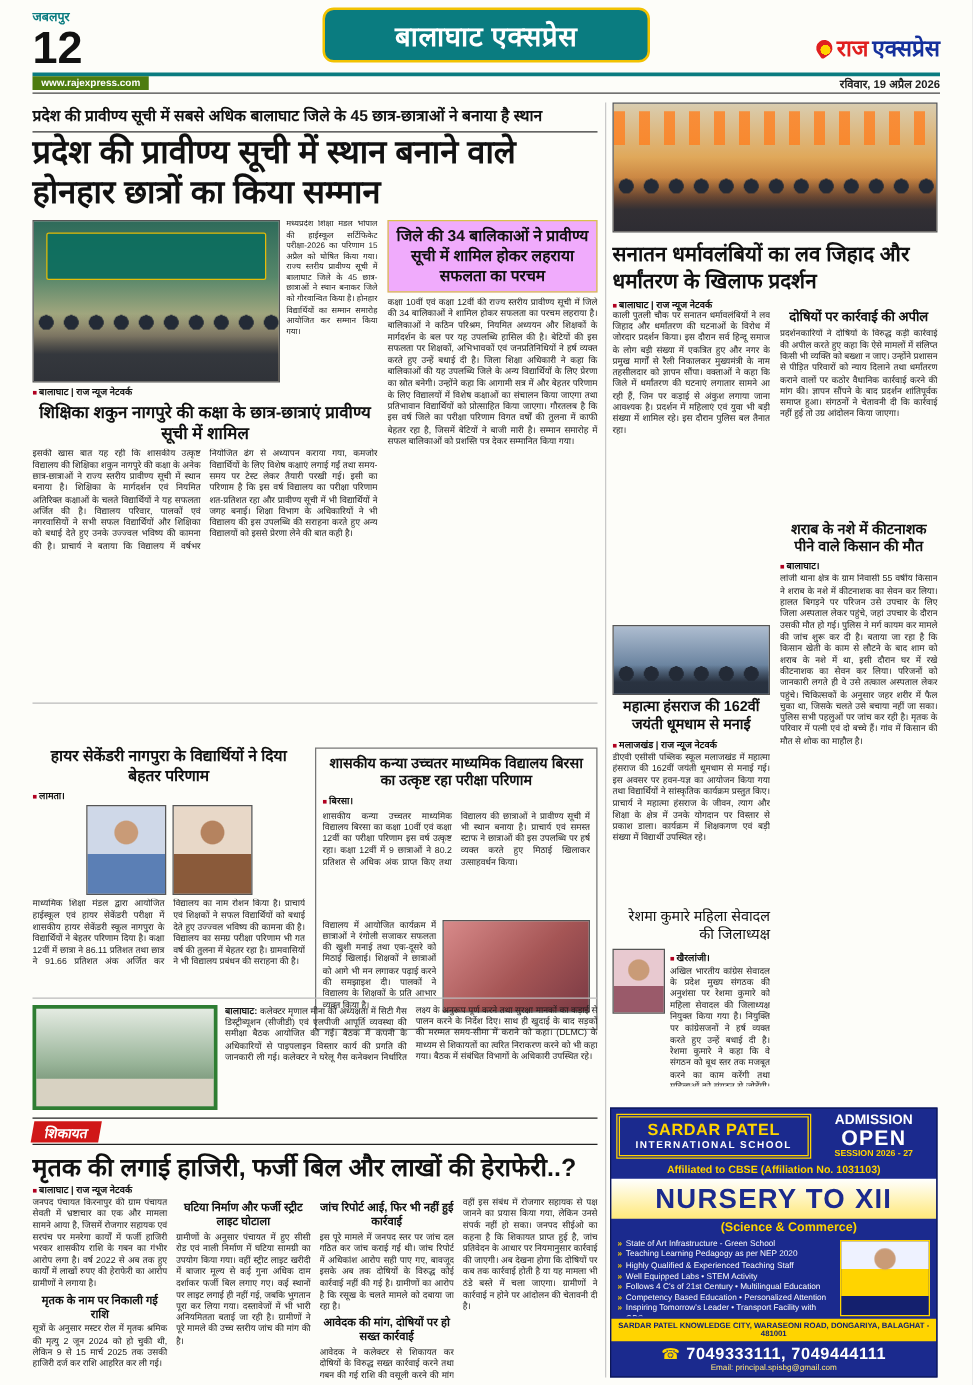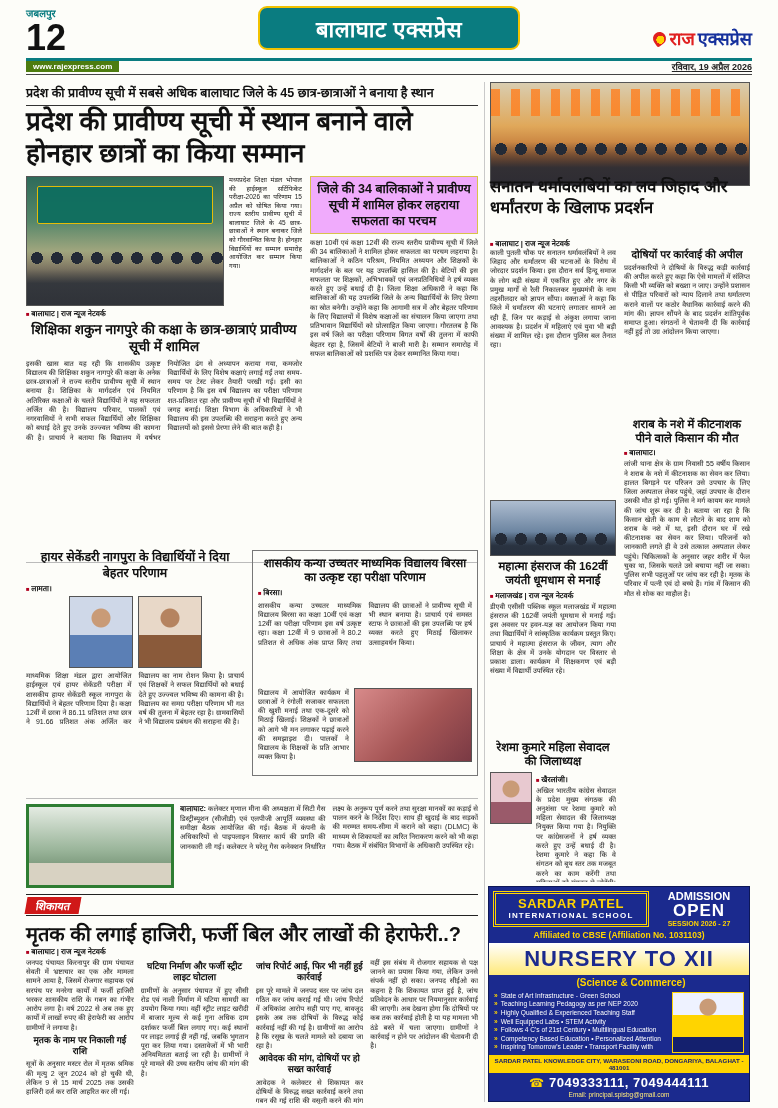--- a/index.html
+++ b/index.html
@@ -26,21 +26,21 @@
   .brand { position:absolute; right:0; top:20px; font-size:18px; font-weight:900; display:flex; align-items:center; gap:3px; }
   .flame { width:13px; height:13px; border-radius:50% 50% 50% 2px;
     background:radial-gradient(circle at 50% 62%, #ffd400 0 38%, #e02020 40% 100%);
     transform:rotate(-35deg); display:inline-block; }
   .b1 { color:#e02020; } .b2 { color:#15309c;font-family:Liberation Serif, serif; }
 
   .rulestrip { top:58px; left:26px; width:726px; height:17px;
     border-top:3px solid #0a7c80; border-bottom:1px solid #444;
     display:flex; justify-content:space-between; align-items:center; padding-bottom:2px; }
   .site { background:#4d7c0f; color:#fff; font-size:8px; font-weight:700; padding:1px 7px; }
-  .date { font-size:9px; font-weight:700; color:#222;text-decoration:underline; }
+  .date { font-size:9px; font-weight:700; color:#222; }
 
   .vsep { left:484px; top:82px; width:1px; height:1020px; background:#c9c9c9; }
   .hline { height:1px; background:#bbb; }
 
   
   .bt { font-size:7px; line-height:1.32; text-align:justify; color:#1b1b1b; }
   .bt-sm { font-size:6.5px; }
   .cols2 { column-count:2; column-gap:7px; }
   .byl { font-size:7.5px; font-weight:700; margin:2px 0; }
   .byl::before { content:"■ "; color:#b00020; font-size:6px; }
@@ -81,21 +81,21 @@
   .lead-body { flex:1; height:130px; }
   .sub-hl { font-size:13.5px; font-weight:800; line-height:1.25; text-align:center; margin:4px 0 3px; }
   .sub-body { height:192px; }
   .lead-yellow { flex:1; }
   .box-hl { background:#f0abfc; border:1px solid #d9c24a; padding:4px 3px;
     font-size:12.5px; font-weight:800; text-align:center; line-height:1.28; }
   .box-body { margin-top:4px; height:314px; }
 
   
   .hr1 { top:562px; left:26px; width:452px; }
-  .mid-row { top:550px; left:26px; width:452px; height:226px; display:flex; gap:8px; }
+  .mid-row { top:598px; left:26px; width:452px; height:226px; display:flex; gap:8px; }
   .nagpura { width:218px; }
   .n-hl { font-size:12.5px; font-weight:800; text-align:center; line-height:1.25; }
   .n-photos { display:flex; gap:5px; margin:3px 0; justify-content:center; }
   .n-photos .photo { width:64px; height:72px; }
   .n-body { height:102px; }
   .birsa { flex:1; border:1px solid #777; padding:5px; display:flex; flex-direction:column; }
   .b-hl { font-size:11.5px; font-weight:800; text-align:center; line-height:1.25; }
   .b-body { height:84px; margin-top:2px; }
   .b-bottom { display:flex; gap:5px; margin-top:3px; height:76px; }
   .b-cont { flex:1; }
@@ -116,29 +116,29 @@
   .c-hl { font-size:11.5px; font-weight:800; }
 
   .fraud-hl { top:920px; left:26px; width:452px; font-size:20px; font-weight:900; }
   .fraud-byl { top:944px; left:26px; }
   .fraud-cols { top:958px; left:26px; width:452px; height:146px; display:flex; gap:7px; }
   .fcol { flex:1; height:146px; overflow:hidden; }
   .fsub { font-size:9px; font-weight:800; text-align:center; line-height:1.2; margin:3px 0; }
 
   
   .rally-photo { top:82px; left:490px; width:260px; height:104px; }
-  .rally-hl { top:176px; left:490px; width:260px; font-size:16.5px; font-weight:800; line-height:1.28; }
+  .rally-hl { top:194px; left:490px; width:260px; font-size:16.5px; font-weight:800; line-height:1.28; }
   .rally-byl { top:236px; left:490px; }
   .colA { top:248px; left:490px; width:126px; }
   .colB { top:248px; left:624px; width:126px; }
   .rally-body { height:248px; }
   .h-photo { width:126px; height:56px; margin-top:4px; }
   .h-hl { font-size:11.5px; font-weight:800; text-align:center; line-height:1.25; margin-top:3px; }
   .h-body { height:122px; }
-  .r-hl { font-size:11.5px; font-weight:700; text-align:center; line-height:1.25; margin-top:16px; }
+  .r-hl { font-size:11.5px; font-weight:400; text-align:right; line-height:1.25; margin-top:3px; }
   .r-flex { display:flex; gap:4px; margin-top:3px; }
   .r-photo { width:42px; height:52px; flex:none; }
   .r-textcol { flex:1; }
   .r-body { height:96px; }
   .appeal-hl { font-size:10.5px; font-weight:800; text-align:center; line-height:1.2; }
   .appeal-body { height:148px; margin-top:2px; }
   .f-hl { font-size:11.5px; font-weight:800; line-height:1.25; margin-top:6px; text-align:center; }
   .f-body { height:396px; }
 
   

